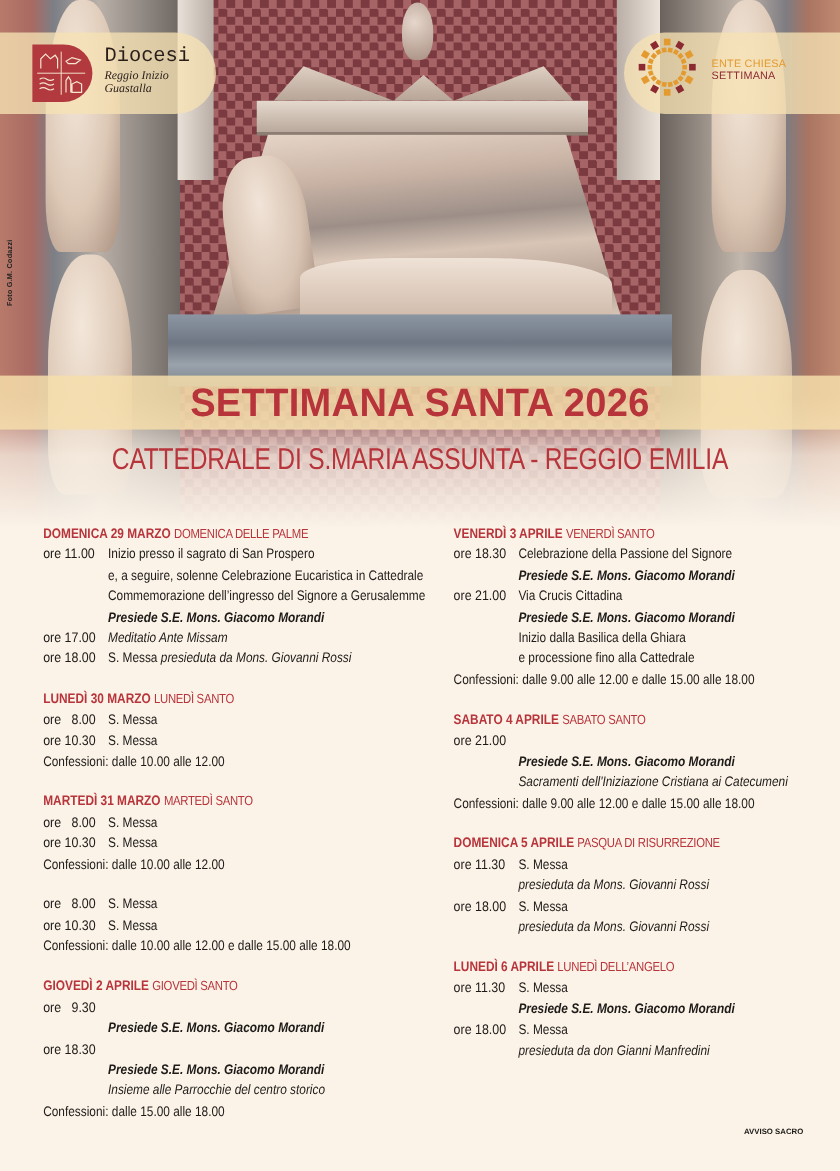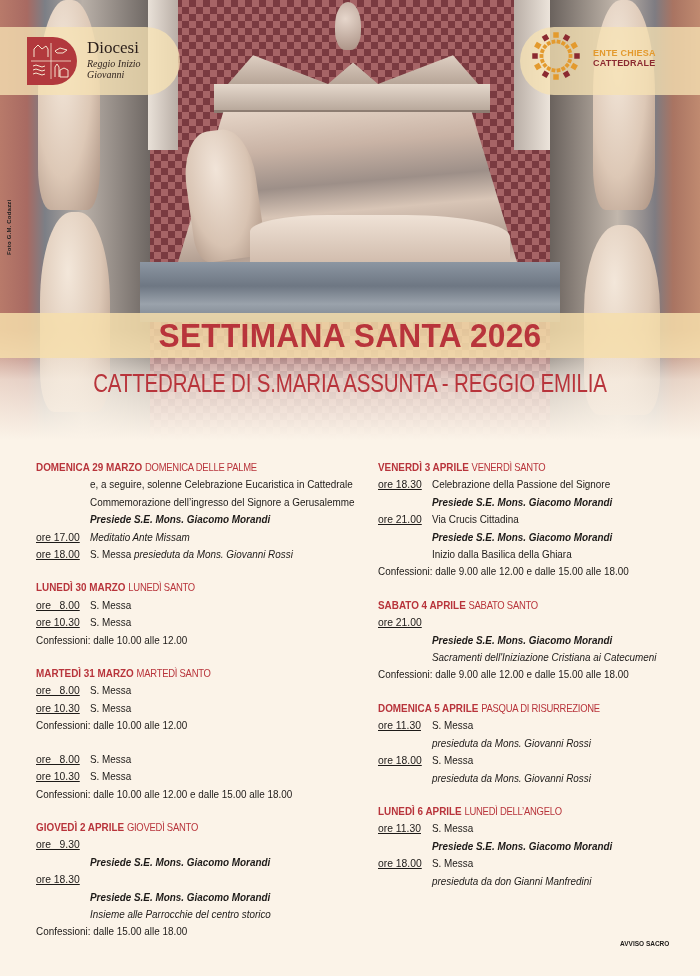--- a/index.html
+++ b/index.html
@@ -72,31 +72,31 @@
   }
   .logo-left { left: 0; width: 180px; border-radius: 0 34px 34px 0; }
   .logo-right { right: 0; width: 180px; border-radius: 34px 0 0 34px; }
 
   .diocesi-mark {
     position: absolute; left: 27px; top: 37px; width: 50px; height: 48px;
     background: #b2393d; border-radius: 0 24px 24px 0;
   }
   .diocesi-mark svg { position: absolute; left: 0; top: 0; }
   .diocesi-title {
-    position: absolute; left: 87px; top: 38px; font-family: Liberation Serif, serif;
+    position: absolute; left: 87px; top: 38px; font-family: Liberation Mono, monospace;
     font-size: 17px; color: #2a1e1a;
   }
   .diocesi-sub {
     position: absolute; left: 87px; top: 58px; font-family: "Liberation Serif", serif;
     font-style: italic; font-size: 10px; line-height: 11px; color: #2a1e1a;
   }
 
   .ente-mark { position: absolute; left: 531px; top: 31px; width: 50px; height: 50px; }
   .ente-text {
-    position: absolute; left: 593px; top: 48px; font-size: 9px; font-weight: bold; line-height: 10px;
+    position: absolute; left: 593px; top: 48px; font-size: 9px; font-weight: normal; line-height: 10px;
     letter-spacing: 0.2px;
   }
   .ente-text .l1 { color: #e39a2e; display: block; }
   .ente-text .l2 { color: #8b2a31; display: block; }
 
   
   .title-band {
     position: absolute; left: 0; top: 313px; width: 700px; height: 45px;
     background: rgba(246, 222, 172, 0.85);
   }
@@ -104,21 +104,21 @@
     position: absolute; left: 0; top: 317px; width: 700px; text-align: center;
     font-size: 33px; font-weight: bold; color: #b8343b; letter-spacing: 0.3px;
     transform: scaleX(0.96);
   }
   .sub-title {
     position: absolute; left: 0; top: 369px; width: 700px; text-align: center;
     font-size: 25px; color: #b8343b; transform: scaleX(0.82); letter-spacing: -0.2px;
   }
 
   
-  .schedule { position: absolute; top: 459px; font-size: 11.5px; color: #1d1a18; line-height: 17.4px; text-decoration: underline; }
+  .schedule { position: absolute; top: 437px; font-size: 11.5px; color: #1d1a18; line-height: 17.4px; }
   .col-left { left: 36px; width: 330px; }
   .col-right { left: 378px; width: 320px; }
   .day { margin-bottom: 16px; }
   .day-head { color: #b8343b; white-space: nowrap; transform-origin: left center; }
   .day-head .date { font-weight: bold; }
   .day-head .name { font-size: 11px; letter-spacing: -0.3px; }
   .row { display: flex; white-space: nowrap; }
   .row .time { width: 54px; flex-shrink: 0; white-space: pre; }
   .row .desc { flex: 1; }
   .presiede { font-weight: bold; font-style: italic; }
@@ -162,21 +162,21 @@
     <line x1="4" y1="24" x2="44" y2="24" stroke="#f5e6d0" stroke-width="0.8"></line>
     <path d="M7 20 L7 12 L11 8 L15 12 L19 9 L21 12 L21 20" fill="none" stroke="#f5e6d0" stroke-width="1"></path>
     <path d="M28 14 L33 11 L40 13 L36 16 L30 16 Z" fill="none" stroke="#f5e6d0" stroke-width="1"></path>
     <path d="M6 29 q3 -2 6 0 t6 0 M6 33 q3 -2 6 0 t6 0 M6 37 q3 -2 6 0 t6 0" fill="none" stroke="#f5e6d0" stroke-width="1"></path>
     <path d="M28 40 L28 30 L30 27 L32 30 L32 40 M33 40 L33 33 L37 31 L41 33 L41 40 Z" fill="none" stroke="#f5e6d0" stroke-width="1"></path>
   </svg>
 </div>
 <div class="diocesi-title">Diocesi</div>
 <div class="diocesi-sub">
   <div>Reggio Inizio</div>
-  <div>Giovanni</div>
+  <div>Guastalla</div>
 </div>
 
 <div class="ente-mark">
   <svg width="50" height="50" viewBox="0 0 50 50" id="sunburst">
       <rect x="43.25" y="22.25" width="5.5" height="5.5" fill="#8b2a31" transform="rotate(0 46 25)"></rect>
       <rect x="40.43653347947321" y="32.75" width="5.5" height="5.5" fill="#e39a2e" transform="rotate(29.999999999999996 43.18653347947321 35.5)"></rect>
       <rect x="32.75" y="40.43653347947321" width="5.5" height="5.5" fill="#8b2a31" transform="rotate(59.99999999999999 35.5 43.18653347947321)"></rect>
       <rect x="22.25" y="43.25" width="5.5" height="5.5" fill="#e39a2e" transform="rotate(90 25 46)"></rect>
       <rect x="11.750000000000005" y="40.43653347947321" width="5.5" height="5.5" fill="#8b2a31" transform="rotate(119.99999999999999 14.500000000000005 43.18653347947321)"></rect>
       <rect x="4.063466520526788" y="32.75" width="5.5" height="5.5" fill="#e39a2e" transform="rotate(150.00000000000003 6.813466520526788 35.5)"></rect>
@@ -201,31 +201,35 @@
       <rect x="15.849999999999993" y="10.542631645125644" width="3.8" height="3.8" fill="#e39a2e" transform="rotate(239.99999999999997 17.749999999999993 12.442631645125644)"></rect>
       <rect x="20.582101423829513" y="8.820287581322983" width="3.8" height="3.8" fill="#e39a2e" transform="rotate(260 22.482101423829512 10.720287581322983)"></rect>
       <rect x="25.617898576170486" y="8.820287581322981" width="3.8" height="3.8" fill="#e39a2e" transform="rotate(280 27.517898576170484 10.720287581322982)"></rect>
       <rect x="30.35" y="10.54263164512564" width="3.8" height="3.8" fill="#e39a2e" transform="rotate(300.00000000000006 32.25 12.44263164512564)"></rect>
       <rect x="34.207644425225176" y="13.779579659545176" width="3.8" height="3.8" fill="#e39a2e" transform="rotate(320 36.107644425225175 15.679579659545176)"></rect>
       <rect x="36.72554300139567" y="18.140707921777796" width="3.8" height="3.8" fill="#e39a2e" transform="rotate(340 38.62554300139567 20.040707921777795)"></rect>
     </svg>
 </div>
 <div class="ente-text">
   <span class="l1">ENTE CHIESA</span>
-  <span class="l2">CATTEDRALE</span>
+  <span class="l2">SETTIMANA</span>
 </div>
 
 <div class="title-band"></div>
 <div class="main-title">SETTIMANA SANTA 2026</div>
 <div class="sub-title">CATTEDRALE DI S.MARIA ASSUNTA - REGGIO EMILIA</div>
 
 <div class="schedule col-left">
     <div class="day">
       <div class="day-head"><span class="narrow"><span class="date">DOMENICA 29 MARZO</span> <span class="name">DOMENICA DELLE PALME</span></span></div>
       <div class="row">
+        <span class="time" style="transform: scaleX(0.9); transform-origin: left center; display: inline-block;">ore 11.00</span>
+        <span class="desc"><span class="narrow"><span>Inizio presso il sagrato di San Prospero</span></span></span>
+      </div>
+      <div class="row">
         <span class="time" style="transform: scaleX(0.9); transform-origin: left center; display: inline-block;"></span>
         <span class="desc"><span class="narrow"><span>e, a seguire, solenne Celebrazione Eucaristica in Cattedrale</span></span></span>
       </div>
       <div class="row">
         <span class="time" style="transform: scaleX(0.9); transform-origin: left center; display: inline-block;"></span>
         <span class="desc"><span class="narrow"><span>Commemorazione dell’ingresso del Signore a Gerusalemme</span></span></span>
       </div>
       <div class="row">
         <span class="time" style="transform: scaleX(0.9); transform-origin: left center; display: inline-block;"></span>
         <span class="desc"><span class="narrow"><span class="presiede">Presiede S.E. Mons. Giacomo Morandi</span></span></span>
@@ -313,20 +317,24 @@
         <span class="desc"><span class="narrow"><span>Via Crucis Cittadina</span></span></span>
       </div>
       <div class="row">
         <span class="time" style="transform: scaleX(0.9); transform-origin: left center; display: inline-block;"></span>
         <span class="desc"><span class="narrow"><span class="presiede">Presiede S.E. Mons. Giacomo Morandi</span></span></span>
       </div>
       <div class="row">
         <span class="time" style="transform: scaleX(0.9); transform-origin: left center; display: inline-block;"></span>
         <span class="desc"><span class="narrow"><span>Inizio dalla Basilica della Ghiara</span></span></span>
       </div>
+      <div class="row">
+        <span class="time" style="transform: scaleX(0.9); transform-origin: left center; display: inline-block;"></span>
+        <span class="desc"><span class="narrow"><span>e processione fino alla Cattedrale</span></span></span>
+      </div>
       <div class="conf"><span class="narrow">Confessioni: dalle 9.00 alle 12.00 e dalle 15.00 alle 18.00</span></div>
     </div>
     <div class="day">
       <div class="day-head"><span class="narrow"><span class="date">SABATO 4 APRILE</span> <span class="name">SABATO SANTO</span></span></div>
       <div class="row">
         <span class="time" style="transform: scaleX(0.9); transform-origin: left center; display: inline-block;">ore 21.00</span>
       </div>
       <div class="row">
         <span class="time" style="transform: scaleX(0.9); transform-origin: left center; display: inline-block;"></span>
         <span class="desc"><span class="narrow"><span class="presiede">Presiede S.E. Mons. Giacomo Morandi</span></span></span>

